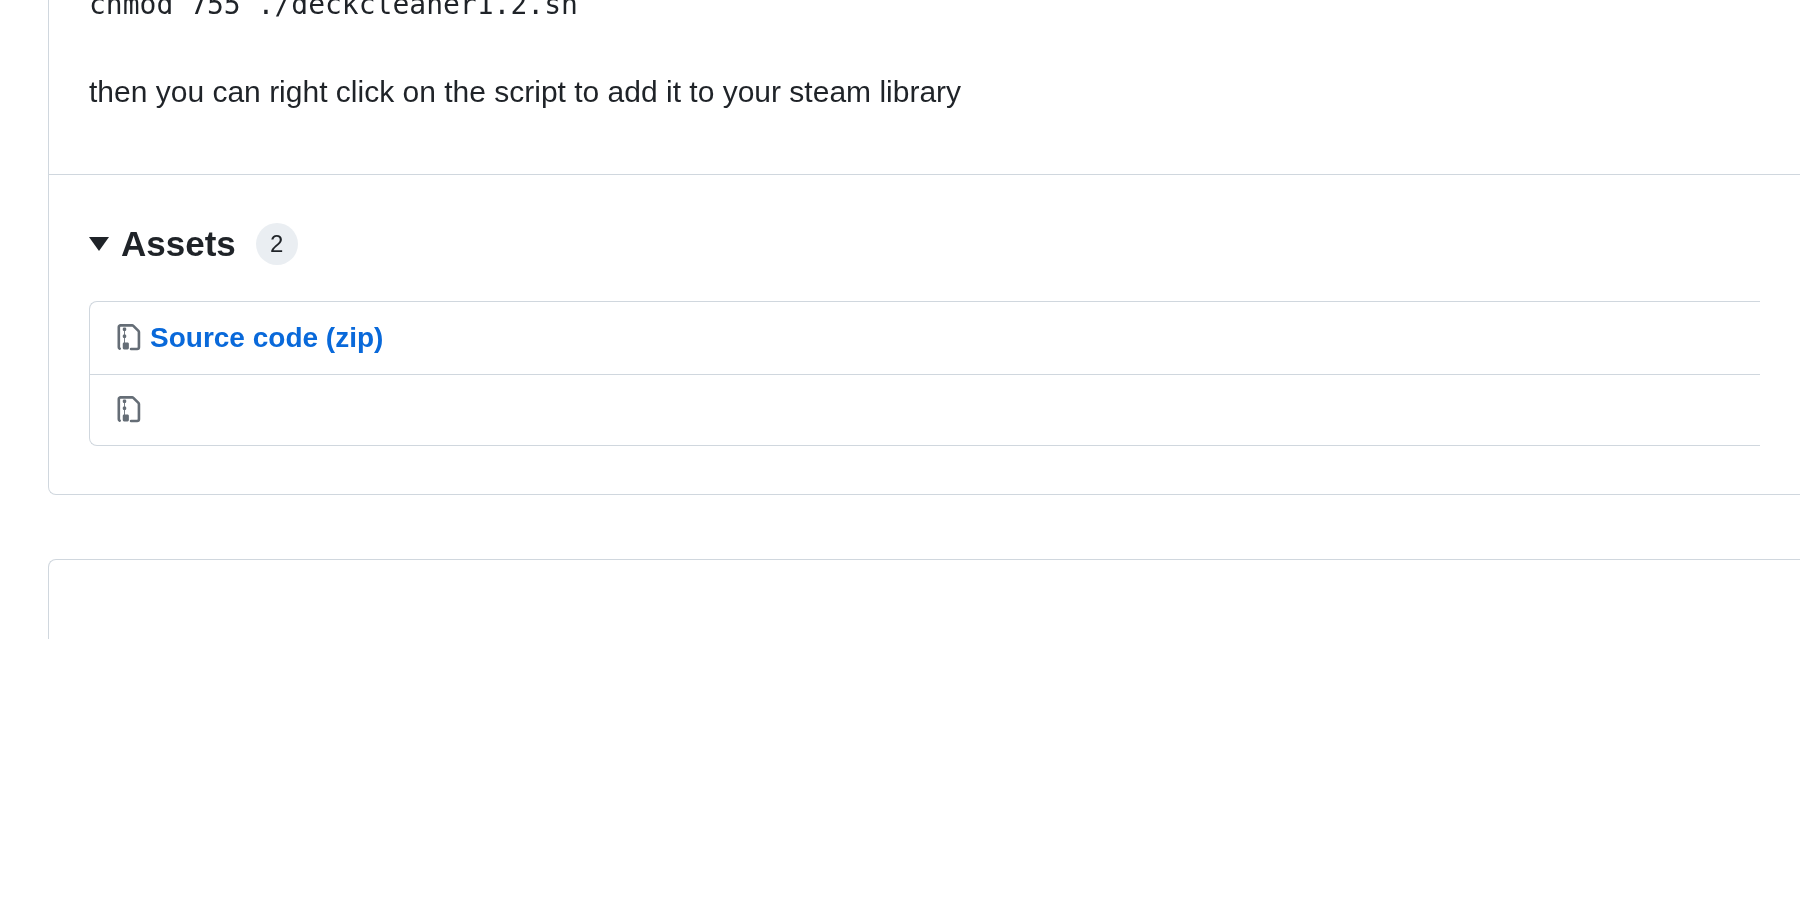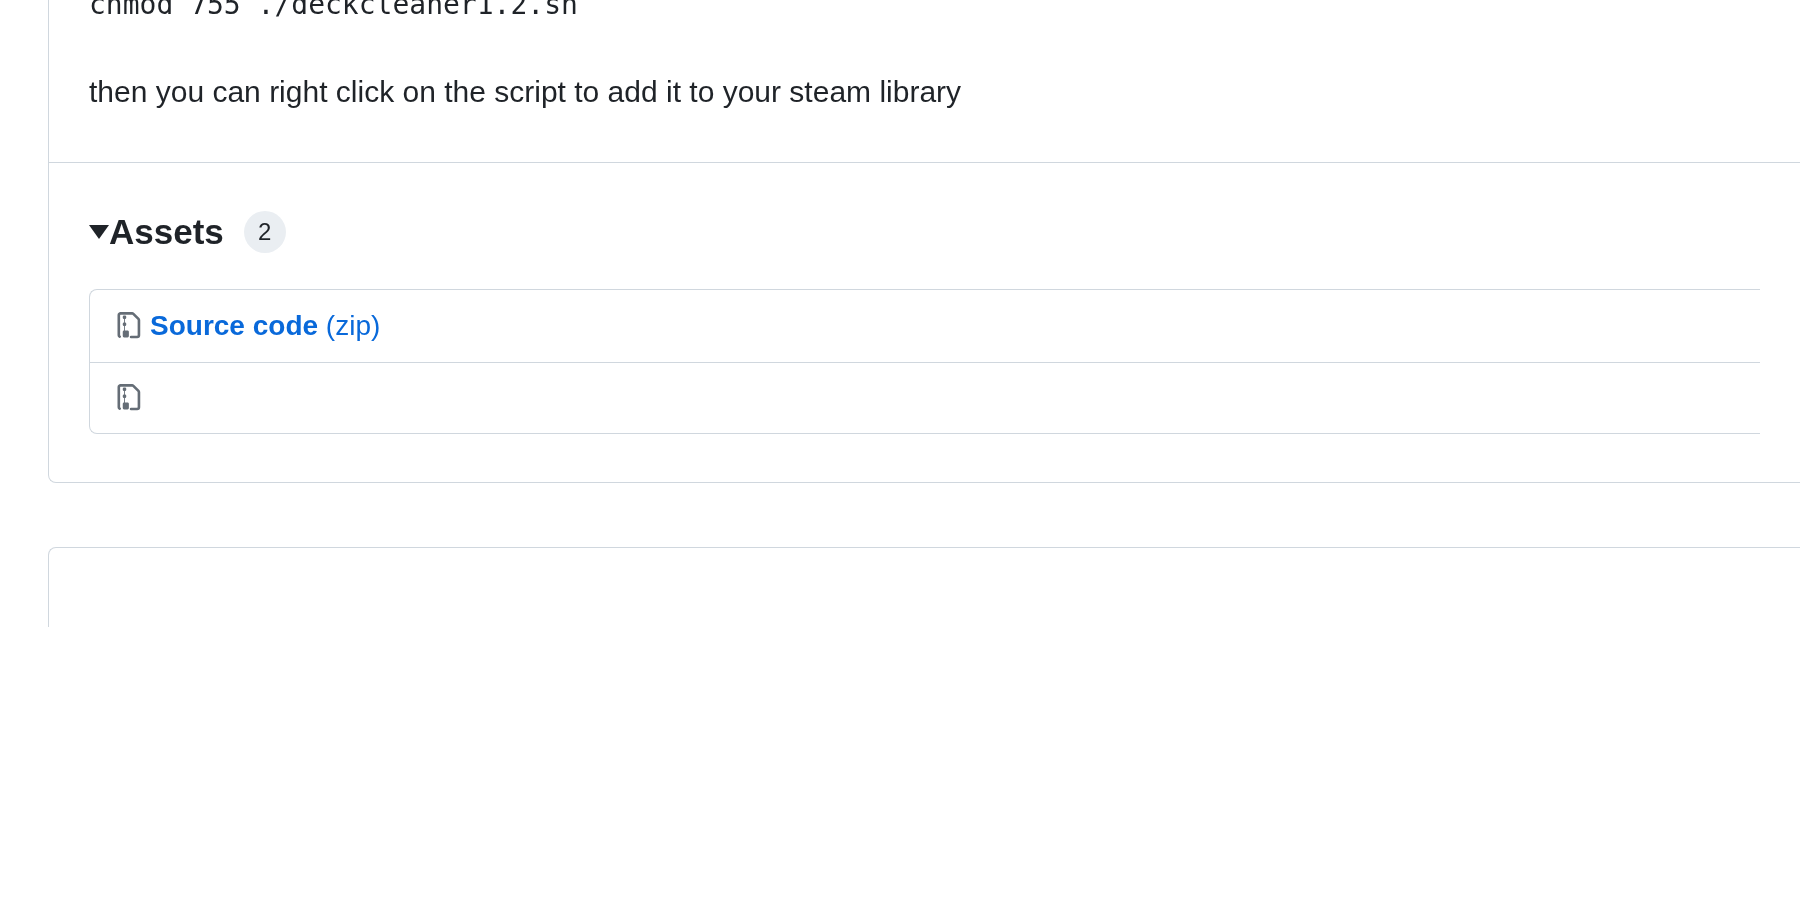--- a/index.html
+++ b/index.html
@@ -30,37 +30,37 @@
       font-family: ui-monospace, SFMono-Regular, "SF Mono", Menlo, Consolas, monospace;
       font-size: 28px;
       color: #1f2328;
       margin-bottom: 48px;
       margin-top: -12px;
     }
     .body-text {
       font-size: 30px;
       color: #1f2328;
       line-height: 1.5;
-      margin-bottom: 8px;
+      margin-bottom: 20px;
     }
     .assets-section {
       border-top: 1px solid #d0d7de;
       padding: 48px 40px 0 40px;
     }
     .assets-header {
       display: flex;
       align-items: center;
       gap: 20px;
       cursor: pointer;
       margin-bottom: 36px;
     }
     .assets-toggle {
       display: inline-flex;
       align-items: center;
-      gap: 0;
+      gap: 12px;
     }
     .triangle {
       width: 0;
       height: 0;
       border-left: 10px solid transparent;
       border-right: 10px solid transparent;
       border-top: 14px solid #1f2328;
       display: inline-block;
     }
     .assets-title {
@@ -102,21 +102,21 @@
       flex-shrink: 0;
       color: #656d76;
     }
     .asset-link {
       font-size: 28px;
       color: #0969da;
       font-weight: 600;
       text-decoration: none;
     }
     .asset-ext {
-      font-weight: 400;
+      font-weight: 700;
     }
     .next-box {
       margin-top: 64px;
       border: 1px solid #d0d7de;
       border-bottom: none;
       border-right: none;
       border-radius: 8px 0 0 0;
       height: 80px;
     }
   </style>

